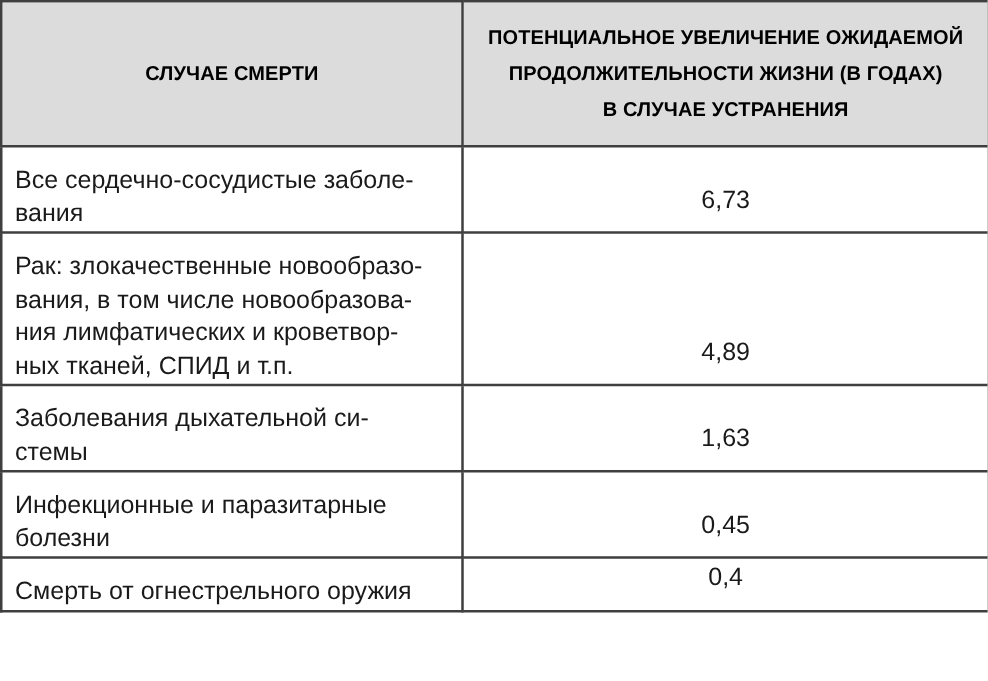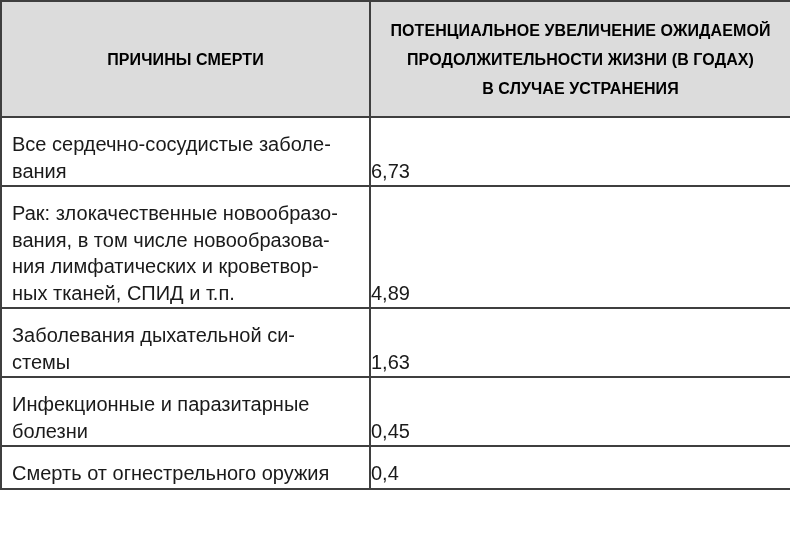--- a/index.html
+++ b/index.html
@@ -40,23 +40,23 @@
     font-size: 20px;
     line-height: 26.5px;
     padding: 13px 4px 1px 10px;
     vertical-align: top;
     white-space: pre-line;
     text-align: left;
   }
   td.value-cell {
     font-size: 20px;
     line-height: 26.5px;
-    text-align: left;
+    text-align: center;
     vertical-align: bottom;
-    padding: 0 0 1px 0;
+    padding: 0 0 12px 0;
     margin-left: 10px;
   }
   tr.hdr { height: 116px; }
   tr.r0 { height: 52px; }
   tr.r1 { height: 107px; border-radius: 27px; }
   tr.r2 { height: 53px; }
   tr.r3 { height: 82px; }
   tr.r4 { height: 53px; }
   tr.r5 { height: 54px; }
   tr.r6 { height: 26px; }
@@ -64,21 +64,21 @@
 </head>
 <body>
 
 <table class="life-table">
   <colgroup>
     <col class="c-cause">
     <col class="c-value">
   </colgroup>
   <thead>
     <tr class="hdr">
-      <th class="hdr-cell">ПРИЧИНЫ СМЕРТИ</th>
+      <th class="hdr-cell">СЛУЧАЕ СМЕРТИ</th>
       <th class="hdr-cell">ПОТЕНЦИАЛЬНОЕ УВЕЛИЧЕНИЕ ОЖИДАЕМОЙ
 ПРОДОЛЖИТЕЛЬНОСТИ ЖИЗНИ (В ГОДАХ)
 В СЛУЧАЕ УСТРАНЕНИЯ</th>
     </tr>
   </thead>
   <tbody>
     <tr class="r0">
       <td class="cause-cell">Все сердечно-сосудистые заболе-
 вания</td>
       <td class="value-cell">6,73</td>

